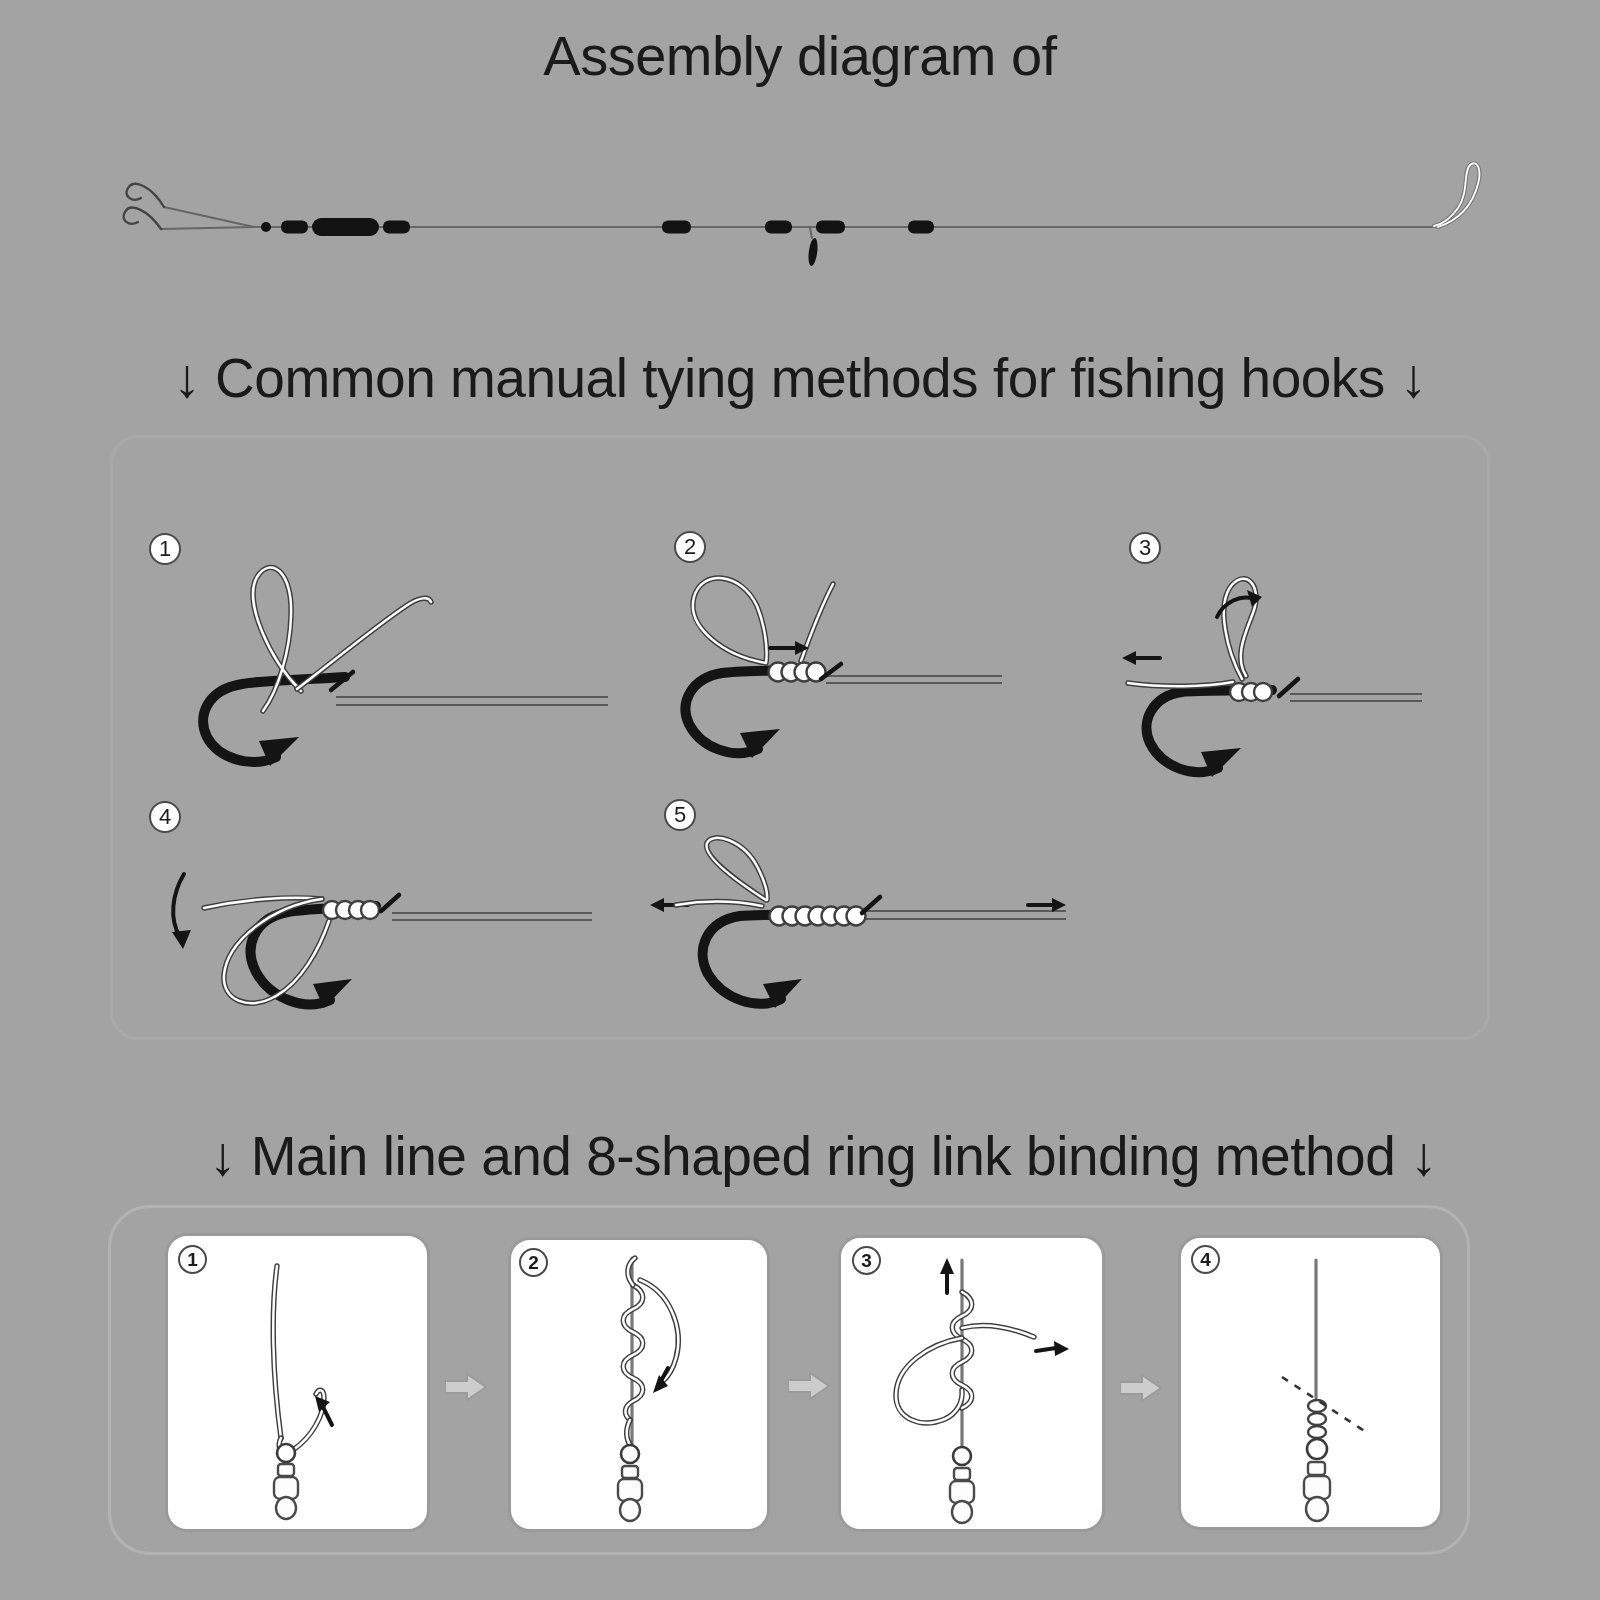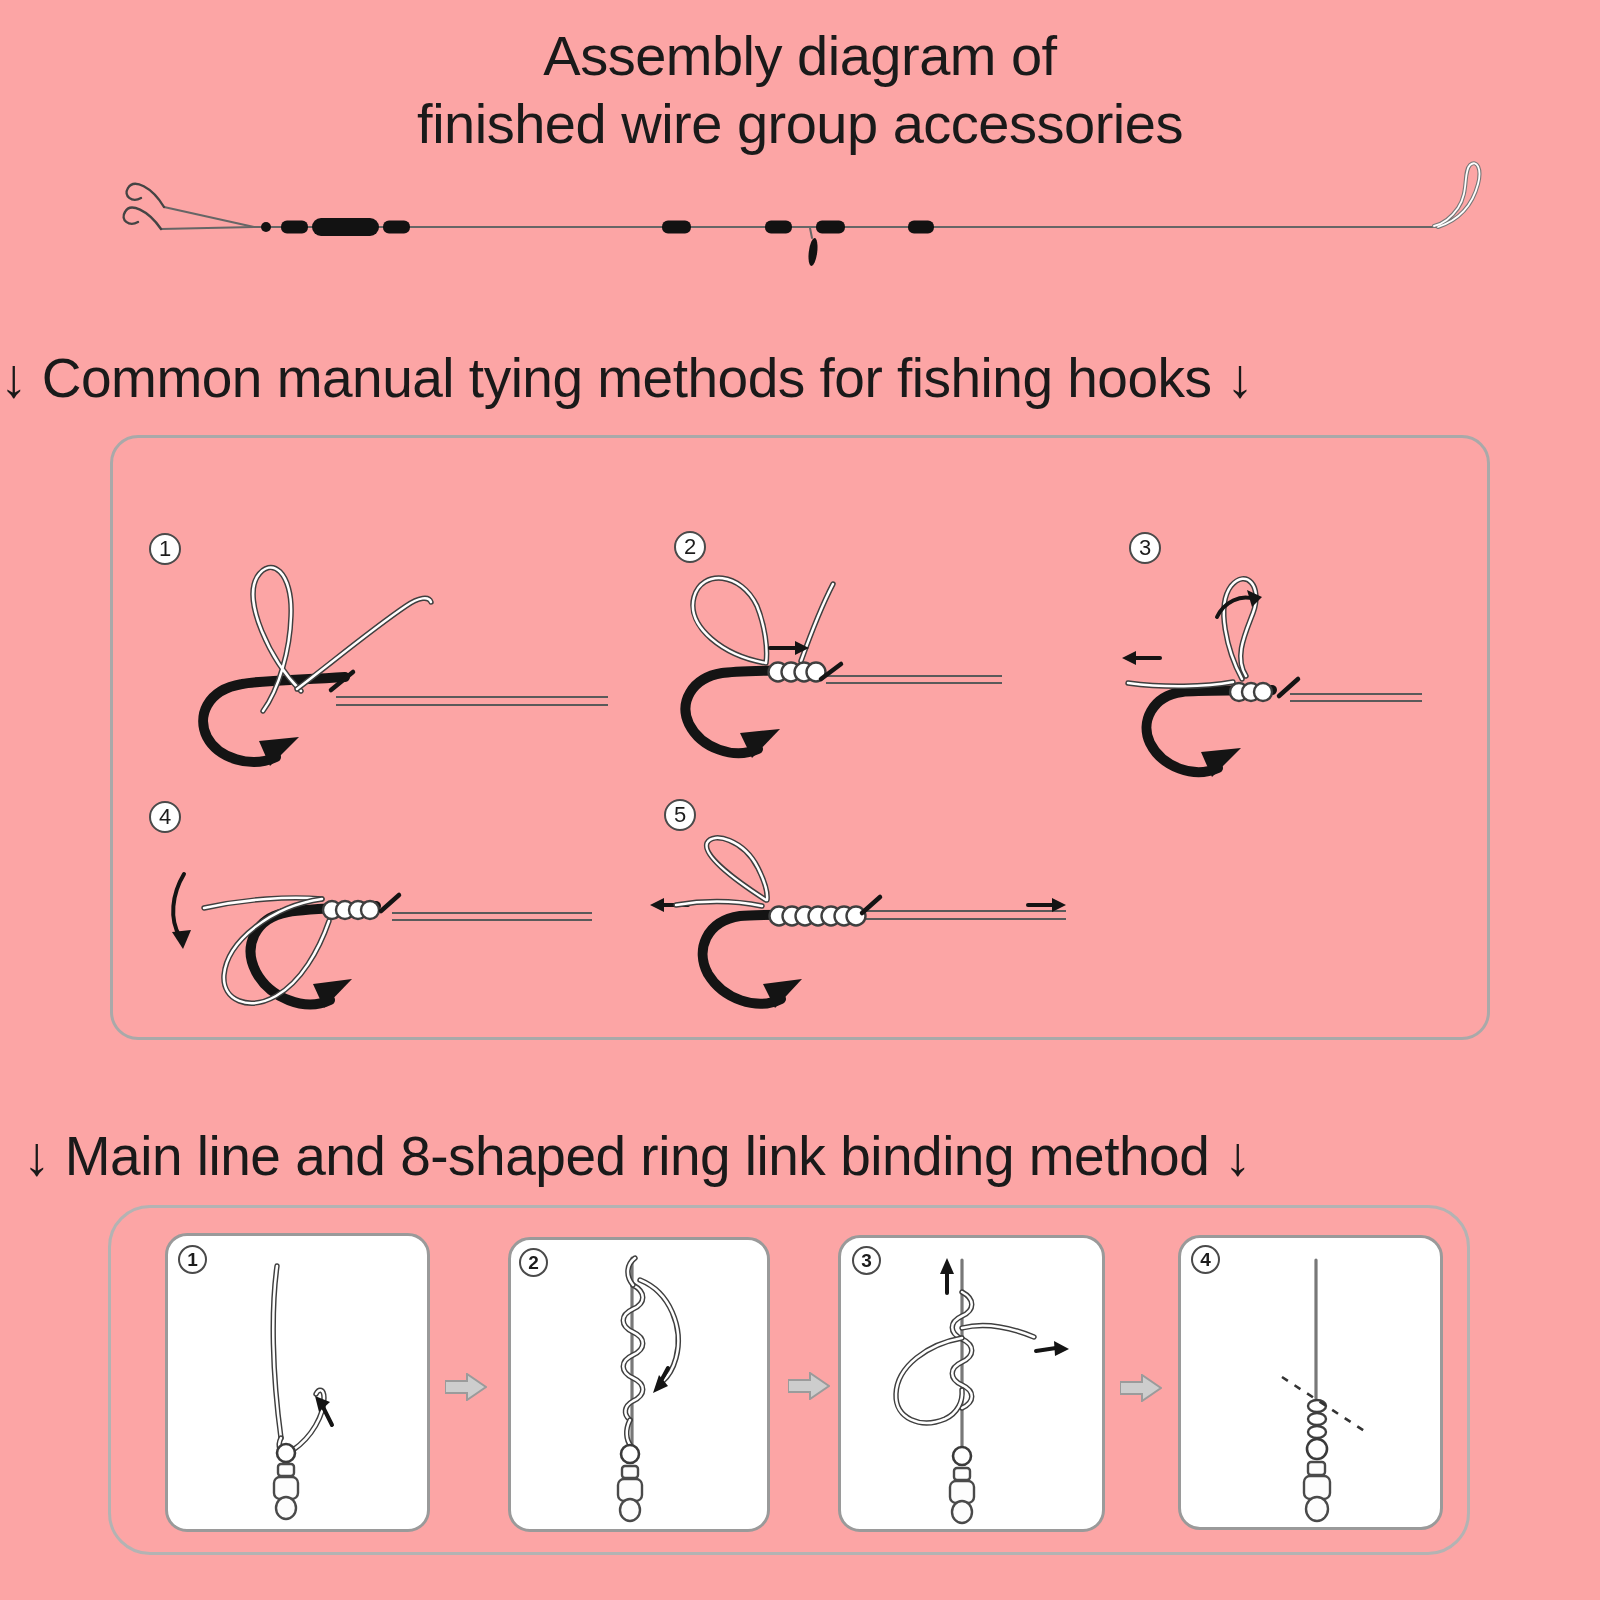--- a/index.html
+++ b/index.html
@@ -1,21 +1,21 @@
 <!DOCTYPE html>
 <html><head>
 <meta charset="utf-8">
 <style>
   html,body{margin:0;padding:0;background:#fff;}
-  .page{position:relative;width:1600px;height:1600px;background:#fca5a5;overflow:hidden;
+  .page{position:relative;width:1600px;height:1600px;background:#a3a3a3;overflow:hidden;
         font-family:"Liberation Sans",sans-serif;color:#1c1c1c;}
   .abs{position:absolute;}
   .title{position:absolute;top:22px;left:0;width:100%;text-align:center;
          font-size:56px;line-height:68px;font-weight:400;letter-spacing:-0.5px;color:#1a1a1a;}
-  .heading{position:absolute;left:0;width:100%;font-size:55px;
+  .heading{position:absolute;left:0;width:100%;text-align:center;font-size:55px;
            font-weight:400;letter-spacing:-0.5px;color:#1a1a1a;white-space:nowrap;}
   .h1pos{top:300px;}
   .h2pos{top:1078px;padding-left:23px;}
   .bigbox{position:absolute;left:110px;top:435px;width:1380px;height:605px;
           border:3px solid #a9a9a9;border-radius:28px;box-sizing:border-box;}
   .panel{position:absolute;left:108px;top:1205px;width:1362px;height:350px;
          border:3px solid #b3b3b3;border-radius:42px;box-sizing:border-box;}
   .ibox{position:absolute;border:3px solid #9a9a9a;border-radius:22px;box-sizing:border-box;background:#fff;}
   .chip{position:absolute;display:flex;align-items:center;justify-content:center;
         width:32px;height:32px;border:2px solid #4a4a4a;border-radius:50%;
@@ -40,21 +40,20 @@
   .bead{fill:#121212;}
   .fa{fill:#cdcdcd;stroke:#9b9b9b;stroke-width:2;}
 </style>
 </head>
 <body>
 
 <div class="page">
 
   <header class="title">
     <div>Assembly diagram of</div>
-    <div>finished wire group accessories</div>
   </header>
 
   <svg class="abs" style="left:100px;top:155px" width="1400" height="130" viewBox="100 155 1400 130">
     <g>
       <path class="rl" d="M254,227 H1438"></path>
       <path class="rl" d="M164,207 L254,227"></path>
       <path class="rl" d="M161,229 L254,227"></path>
     </g>
     <g>
       <path class="rh" d="M164,207 C152,187 134,178 128,188 C123,196 132,203 141,198"></path>

